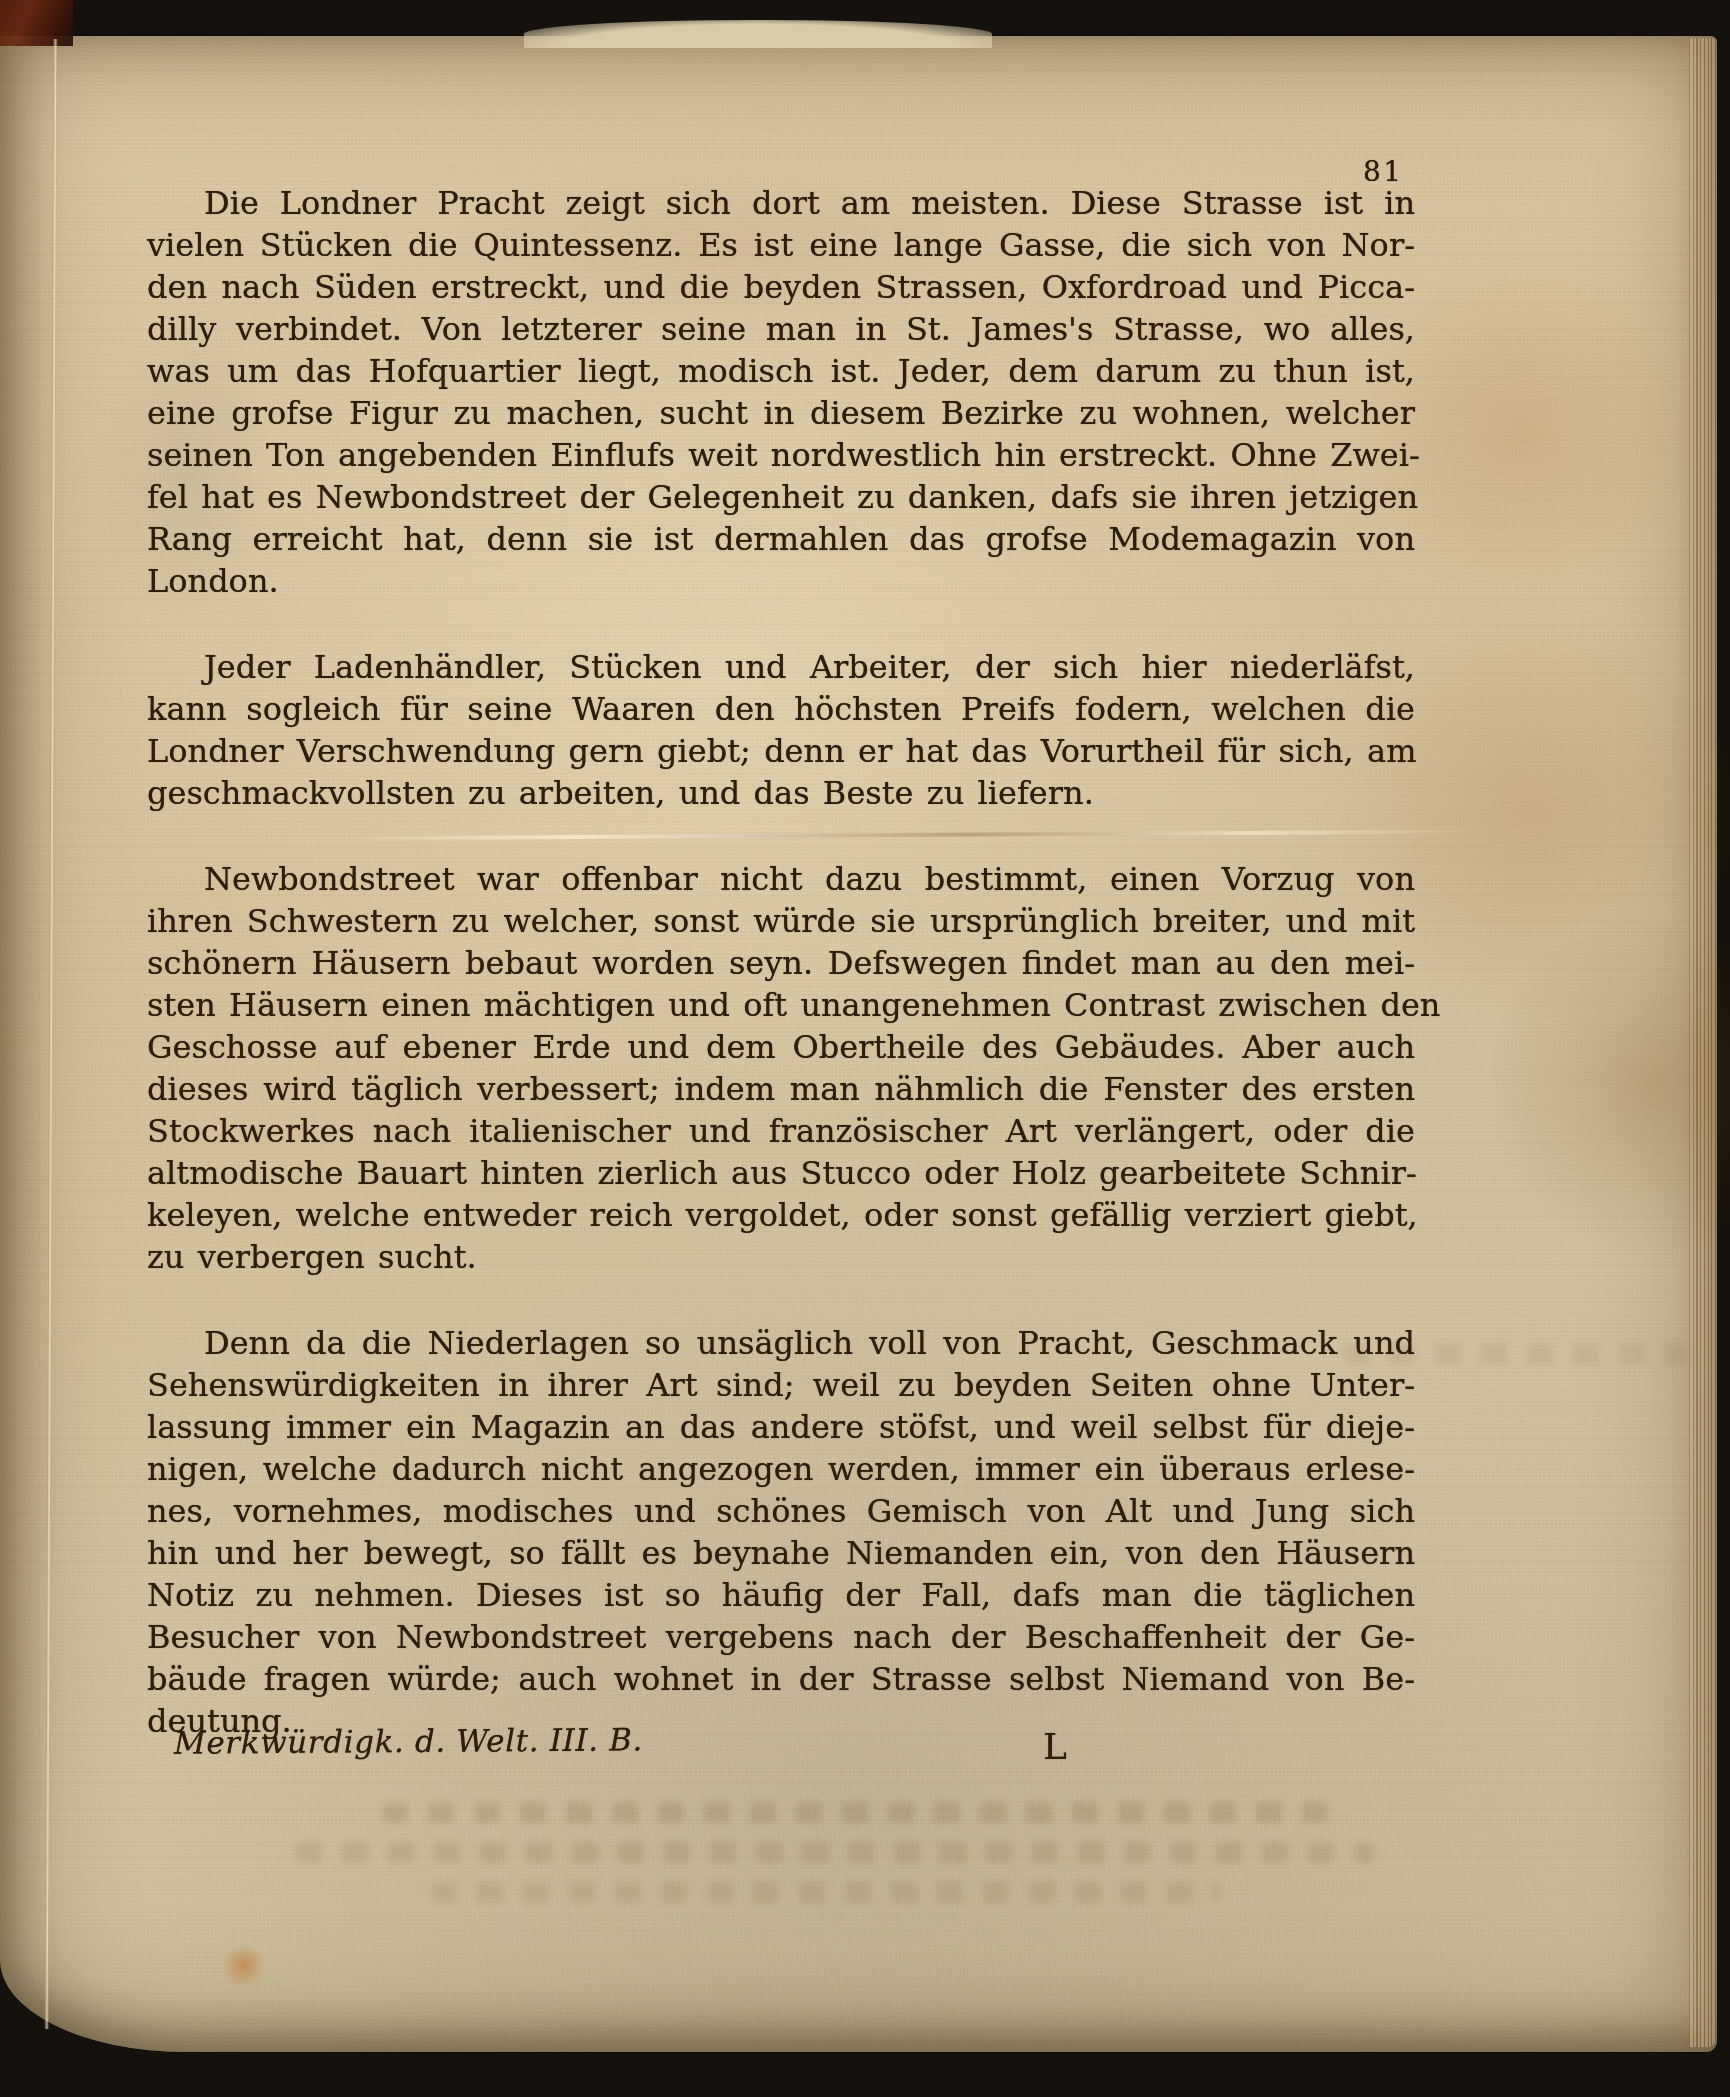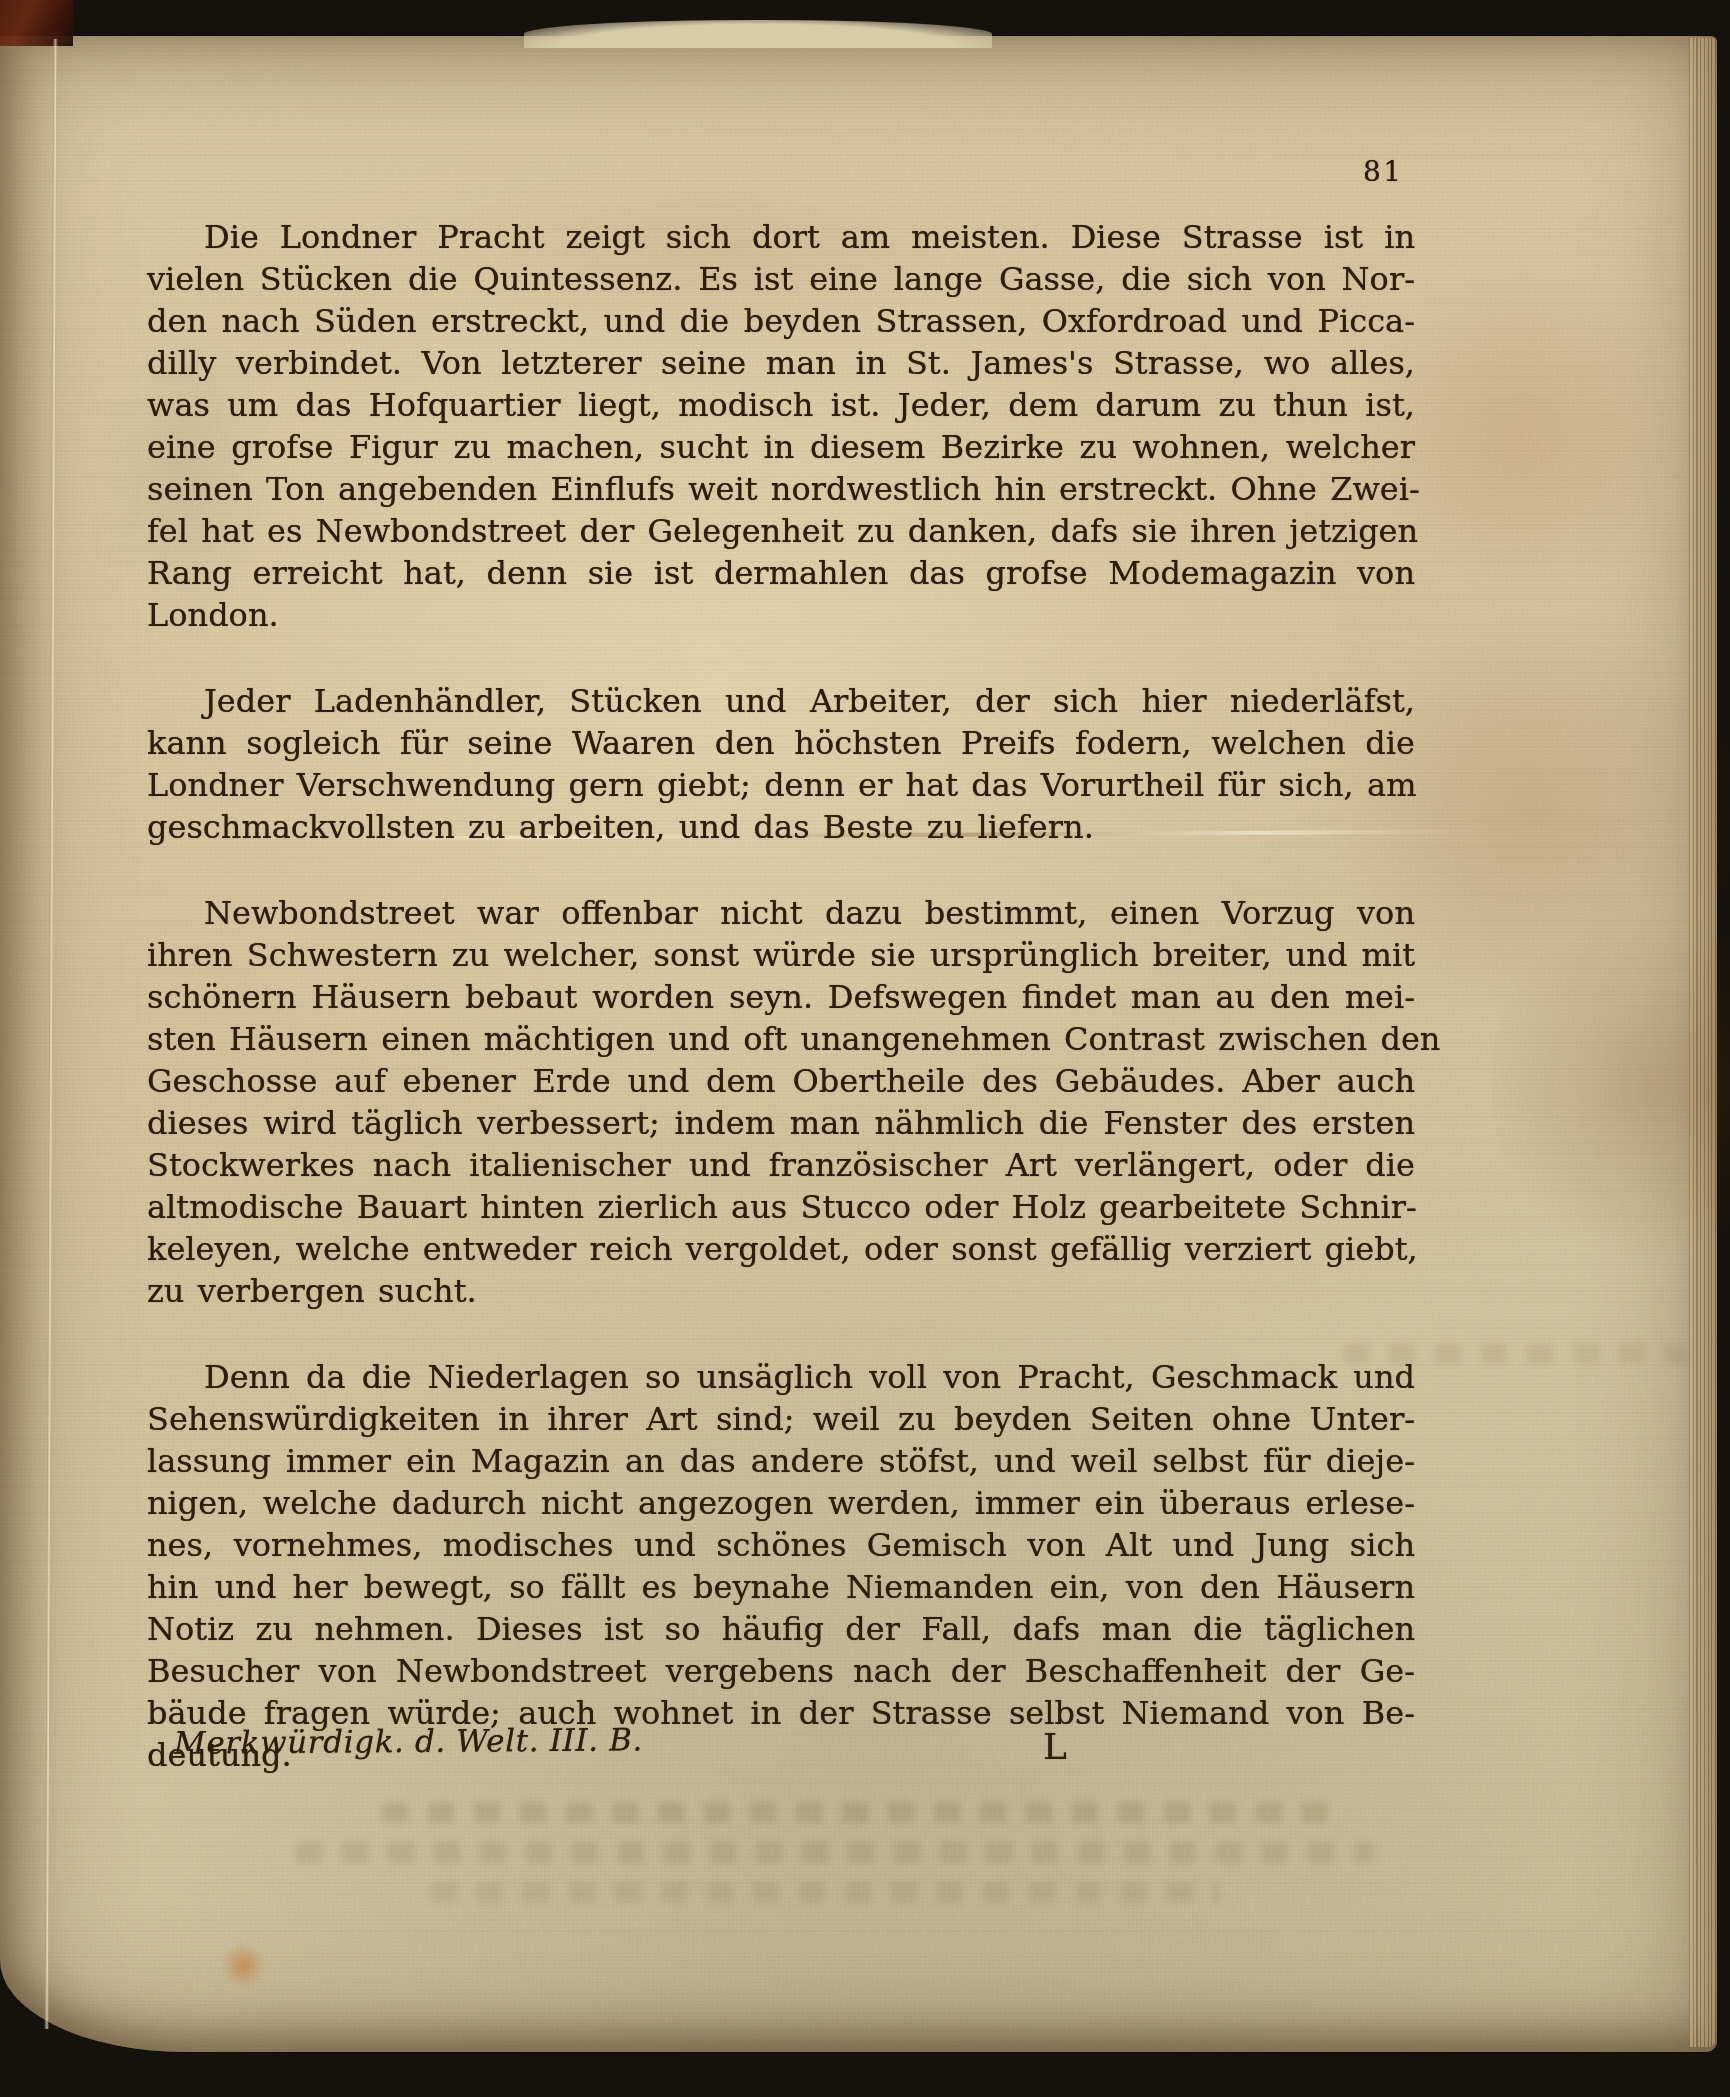--- a/index.html
+++ b/index.html
@@ -76,21 +76,21 @@
   .ghost-band.g3{left:431px;  top:1882px; width:789px; opacity:0.42;}
   .ghost-band.g4{left:1343px; top:1343px; width:345px;  opacity:0.35;}
 
   
   .page-number{
     position:absolute; left:1363px; top:155px;
     font-size:28px; letter-spacing:2.5px; color:#2d1b0a;
     text-shadow:0 0 0.9px rgba(45,27,10,0.85);
   }
   .text-block{
-    position:absolute; left:147px; top:216px; width:1268px;
+    position:absolute; left:147px; top:182px; width:1268px;
     font-size:32px; line-height:42px; color:#2f1d0c;
     text-shadow:0 0 0.8px rgba(47,29,12,0.8);
     word-spacing:3.1px;
   }
   .para + .para{margin-top:44px;}
   .line{text-align:justify; text-align-last:justify; height:42px; white-space:nowrap;}
   .line.first{text-indent:57px;}
   .line.plast{text-align-last:left; white-space:normal;}
   .footer-row{
     position:absolute; left:0; top:1723px; width:1717px; height:49px;

